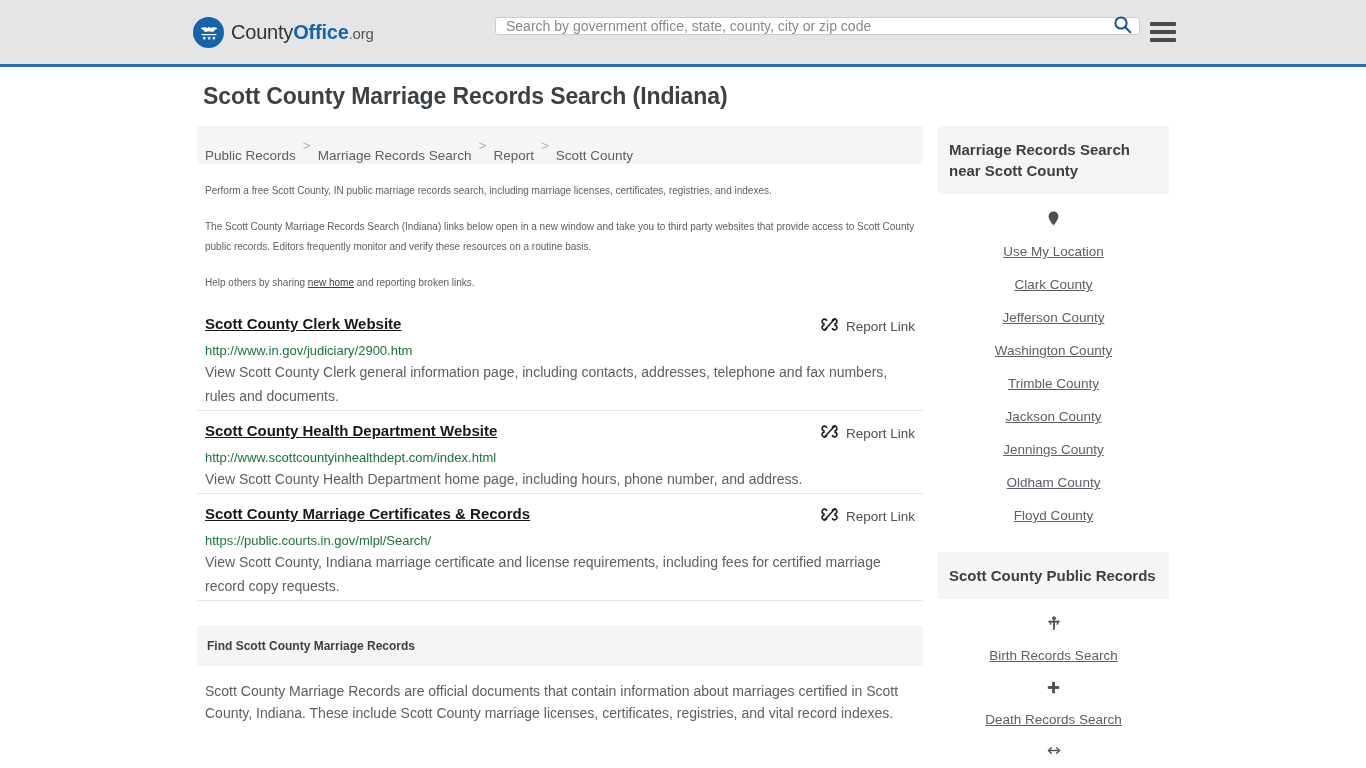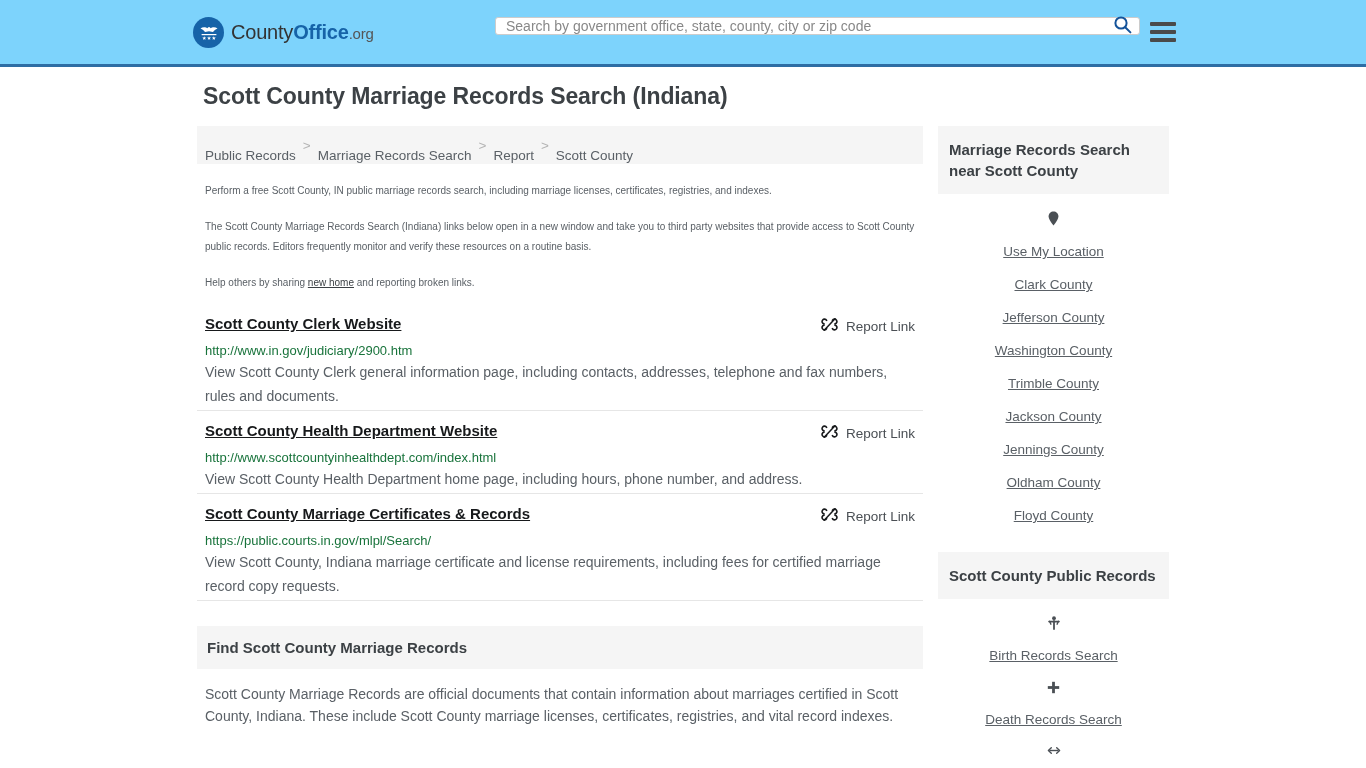--- a/index.html
+++ b/index.html
@@ -9,21 +9,21 @@
     height: 768px;
     overflow: hidden;
     background: #ffffff;
     font-family: "Liberation Sans", sans-serif;
     -webkit-font-smoothing: antialiased;
   }
 
   
   .site-header {
     height: 67px;
-    background: #7dd3fc;
+    background: #e5e5e5;
     border-bottom: 3px solid #2e6da4;
     display: flex;
     align-items: center;
     position: relative;
     box-sizing: border-box;
   }
   .brand {
     display: flex;
     align-items: center;
     margin-left: 193px;
@@ -205,21 +205,21 @@
     font-size: 14px;
     line-height: 24px;
     color: #5a6066;
   }
 
   
   .info-box { margin-top: 25px; }
   .info-head {
     background: #f5f5f5;
     padding: 13px 10px;
-    font-size: 15px;
+    font-size: 12px;
     font-weight: bold;
     color: #3c4145;
   }
   .info-body {
     padding: 14px 8px 0 8px;
     font-size: 14px;
     line-height: 22px;
     color: #5a6066;
   }
 

